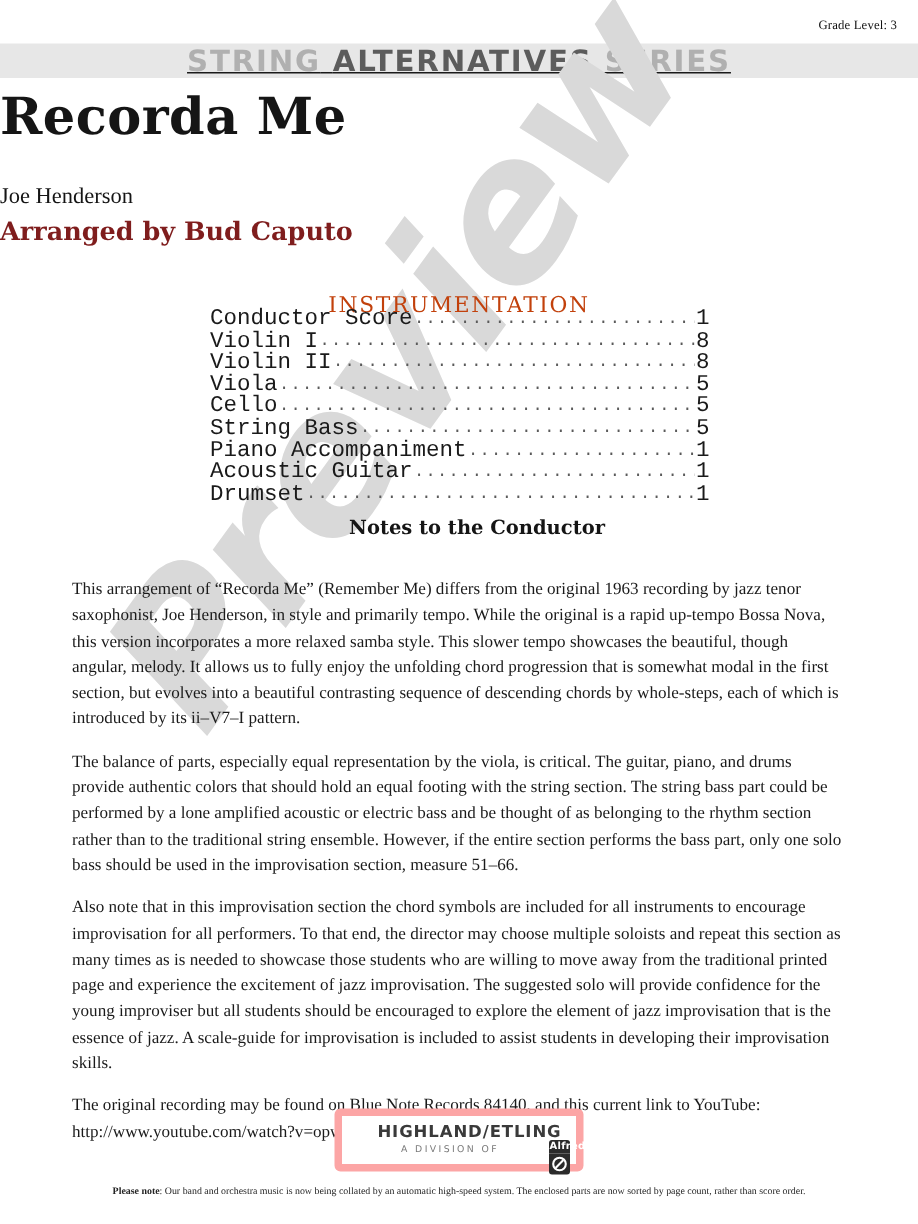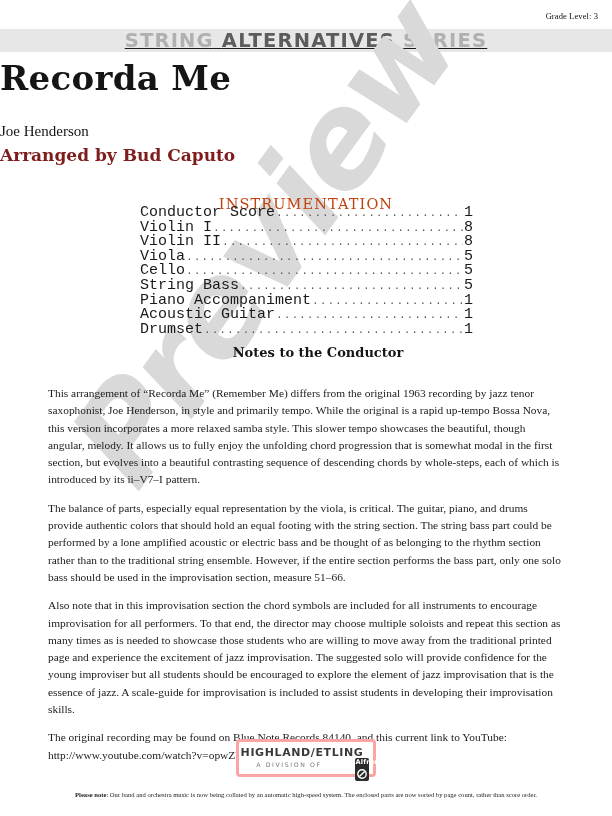--- a/index.html
+++ b/index.html
@@ -199,23 +199,23 @@
     position: absolute;
     left: 0;
     top: 739px;
     width: 612px;
     text-align: center;
     z-index: 10;
   }
   .logo-box {
     display: inline-block;
     position: relative;
-    border: 3px solid #fca5a5;
+    border: 5px solid #fca5a5;
     border-radius: 4px;
-    padding: 4px 10px 5px 2px;
+    padding: 4px 10px 5px 24px;
     background: #ffffff;
     text-align: center;
   }
   .logo-name {
     font-family: "DejaVu Sans", sans-serif;
     font-weight: bold;
     font-size: 11px;
     letter-spacing: 0.6px;
     color: #3a3a3a;
     line-height: 13px;

